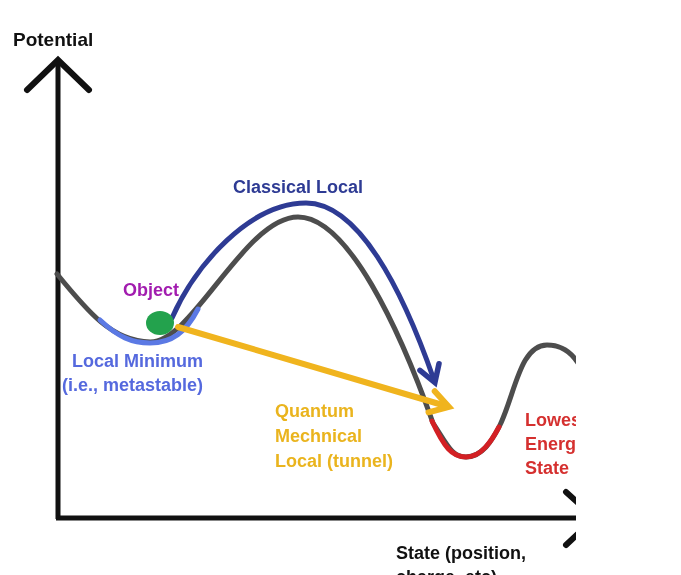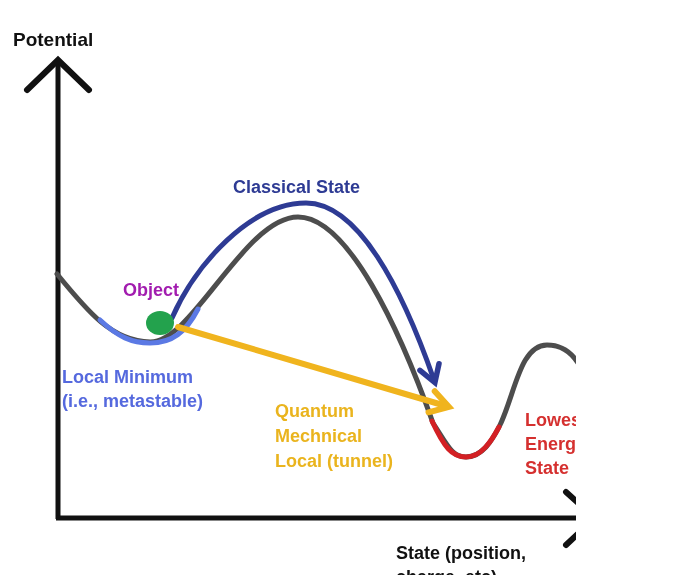--- a/index.html
+++ b/index.html
@@ -17,21 +17,21 @@
     font-weight: bold;
     font-size: 18px;
     line-height: 24px;
     white-space: pre-line;
     color: #111;
     user-select: none;
   }
   .lbl-potential { left: 13px; top: 28px; font-size: 19px; }
   .lbl-classical { left: 233px; top: 175px; }
   .lbl-object    { left: 123px; top: 278px; }
-  .lbl-localmin  { left: 62px;  top: 365px; }
+  .lbl-localmin  { left: 62px;  top: 349px; text-align: right; }
   .lbl-quantum   { left: 275px; top: 399px; line-height: 25px; }
   .lbl-lowest    { left: 525px; top: 408px; }
   .lbl-state     { left: 396px; top: 541px; font-size: 18px; }
 </style>
 </head>
 <body>
 
 <div id="canvas">
 
   <svg id="drawing" width="681" height="575" viewBox="0 0 681 575">
@@ -65,21 +65,21 @@
 
     <path d="M172 318 C 195 265, 250 203, 306 203 C 358 203, 402 288, 434 380" fill="none" stroke-width="5" stroke-linecap="round" marker-end="url(#headNavy)" stroke="#2e3b94"></path>
 
     <path d="M178 327 L446 406" fill="none" stroke-width="6" stroke-linecap="round" marker-end="url(#headYellow)" stroke="#f0b41e"></path>
 
     <ellipse cx="160" cy="323" rx="14" ry="12" fill="#23a24d"></ellipse>
   </svg>
 
   <div class="lbl lbl-potential">Potential</div>
 
-  <div class="lbl lbl-classical" style="color: rgb(46, 59, 148);">Classical State</div>
+  <div class="lbl lbl-classical" style="color: rgb(46, 59, 148);">Classical Local</div>
 
   <div class="lbl lbl-object" style="color: #a21caf;">Object</div>
 
   <div class="lbl lbl-localmin" style="color: rgb(85, 105, 222);">Local Minimum
 (i.e., metastable)</div>
 
   <div class="lbl lbl-quantum" style="color: rgb(234, 180, 30);">Quantum
 Mechnical
 Local (tunnel)</div>
 

